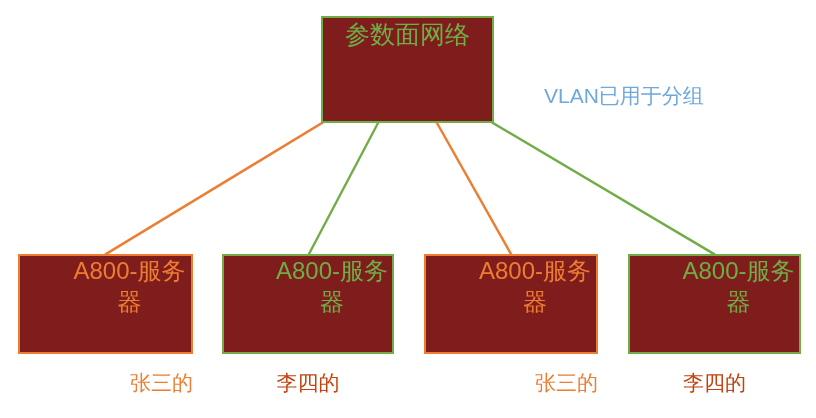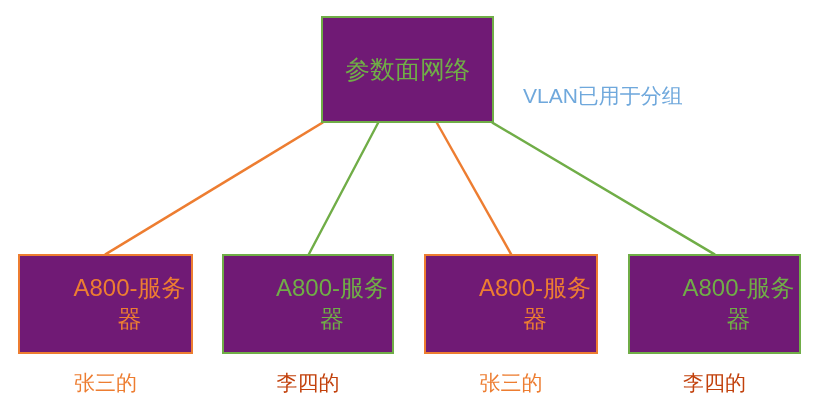--- a/index.html
+++ b/index.html
@@ -20,23 +20,22 @@
   #connector-layer {
     position: absolute;
     left: 0;
     top: 0;
     width: 816px;
     height: 418px;
   }
   .node-box {
     position: absolute;
     box-sizing: border-box;
-    background: #701a75;
+    background: #7f1d1d;
     display: flex;
-    align-items: center;
     justify-content: center;
     text-align: center;
     line-height: 1.28;
   }
   #top-node {
     left: 321px;
     top: 16px;
     width: 173px;
     height: 107px;
     border: 2px solid #70AD47;
@@ -71,30 +70,30 @@
 
   .caption {
     position: absolute;
     top: 368px;
     height: 30px;
     font-size: 21px;
     text-align: center;
     line-height: 30px;
     z-index: 3;
   }
-  .caption-orange { color: #ED7D31; }
+  .caption-orange { color: #ED7D31; text-align: right; }
   .caption-green  { color: #c2410c; }
   #caption-1 { left: 18px;  width: 175px; }
   #caption-2 { left: 222px; width: 172px; }
   #caption-3 { left: 424px; width: 174px; }
   #caption-4 { left: 628px; width: 173px; }
 
   #vlan-annotation {
     position: absolute;
-    left: 523px;
+    left: 544px;
     top: 82px;
     font-size: 21px;
     color: #6FA8DC;
     white-space: nowrap;
     z-index: 3;
   }
 </style>
 </head>
 <body>
 

